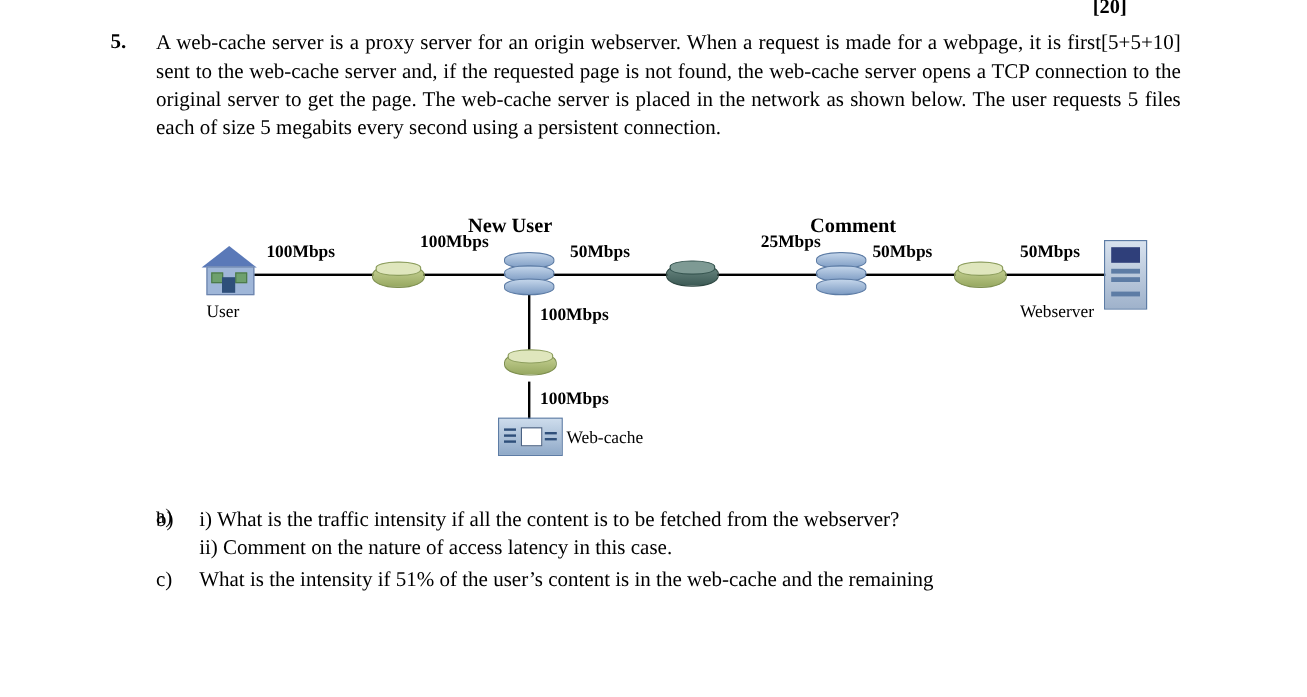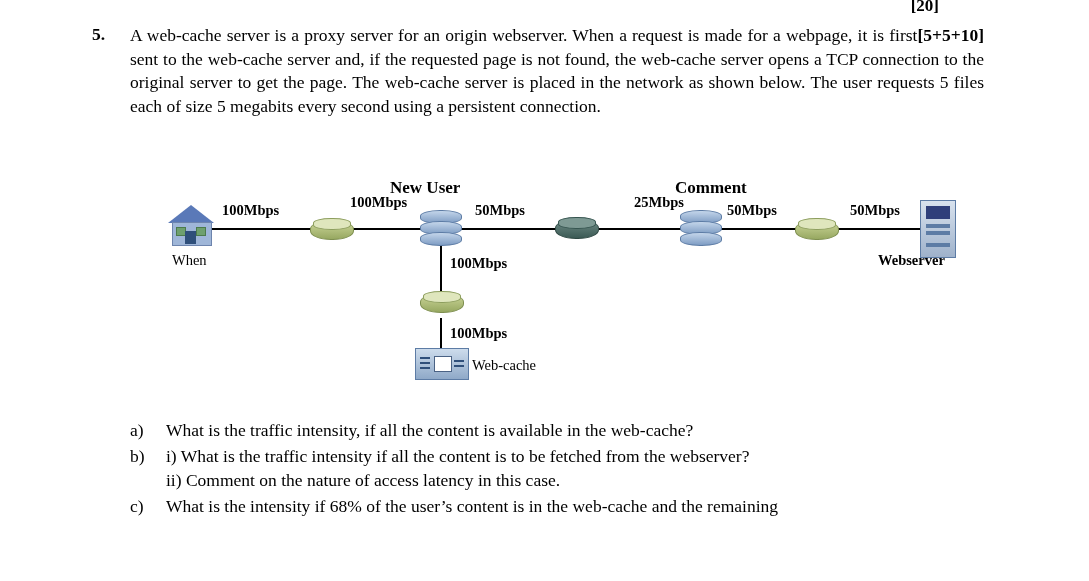--- a/index.html
+++ b/index.html
@@ -43,21 +43,21 @@
     font-size: 17.5px;
   }
   .q-text {
     margin-left: 38px;
     font-size: 17.5px;
     line-height: 23.5px;
     text-align: justify;
     text-justify: inter-word;
   }
   .q-marks {
-    font-weight: bold;
+    font-weight: normal;
     float: right;
   }
   
   .diagram {
     position: absolute;
     left: 150px;
     top: 170px;
     width: 860px;
     height: 220px;
   }
@@ -275,21 +275,21 @@
     <div class="wire v" style="left:290px; top:58px; height:70px;"></div>
     <div class="wire v" style="left:290px; top:148px; height:46px;"></div>
 
     <div class="house" style="left:18px; top:35px;">
       <div class="roof"></div>
       <div class="body"></div>
       <div class="win" style="left:8px;"></div>
       <div class="win" style="right:8px;"></div>
       <div class="door"></div>
     </div>
-    <div class="node-label" style="left:22px; top:82px;">When</div>
+    <div class="node-label" style="left:22px; top:82px;">User</div>
 
     <div class="router" style="left:160px; top:47px;">
       <div class="cyl"></div>
         <div class="top"></div>
     </div>
 
     <div class="stack" style="left:270px; top:40px;">
       <div class="layer l1"></div>
         <div class="layer l2"></div>
         <div class="layer l3"></div>
@@ -310,21 +310,21 @@
       <div class="cyl"></div>
         <div class="top"></div>
     </div>
 
     <div class="server" style="left:770px; top:30px;">
       <div class="screen"></div>
       <div class="bar b1"></div>
       <div class="bar b2"></div>
       <div class="bar b3"></div>
     </div>
-    <div class="node-label" style="left:728px; top:82px;font-weight:bold;">Webserver</div>
+    <div class="node-label" style="left:700px; top:82px;">Webserver</div>
 
     <div class="router" style="left:270px; top:120px;">
       <div class="cyl"></div>
         <div class="top"></div>
     </div>
 
     <div class="cache" style="left:265px; top:178px;">
       <div class="tick t1"></div>
         <div class="tick t2"></div>
         <div class="tick t3"></div>
@@ -342,29 +342,28 @@
     <div class="link-label" style="left:700px; top:32px;">50Mbps</div>
     <div class="link-label" style="left:300px; top:85px;">100Mbps</div>
     <div class="link-label" style="left:300px; top:155px;">100Mbps</div>
 
   </div>
 
   <div class="subqs">
 
     <div class="subq">
       <span class="lbl">a)</span>
-      <span>What is the traffic intensity, if all the content is available in the web-cache?</span>
     </div>
 
     <div class="subq">
       <span class="lbl">b)</span>
       <span>i) What is the traffic intensity if all the content is to be fetched from the webserver?</span>
       <span class="line2">ii) Comment on the nature of access latency in this case.</span>
     </div>
 
     <div class="subq">
       <span class="lbl">c)</span>
-      <span>What is the intensity if 68% of the user’s content is in the web-cache and the remaining</span>
+      <span>What is the intensity if 51% of the user’s content is in the web-cache and the remaining</span>
     </div>
 
   </div>
 
 </div>
 
 </body></html>

